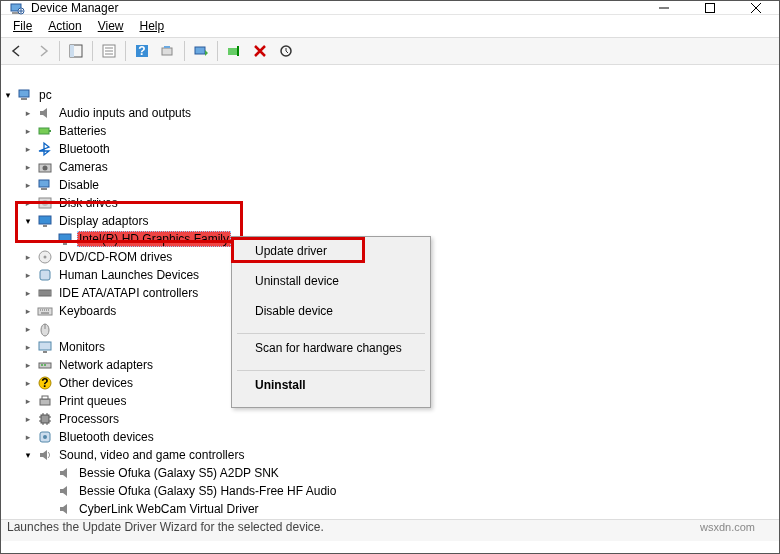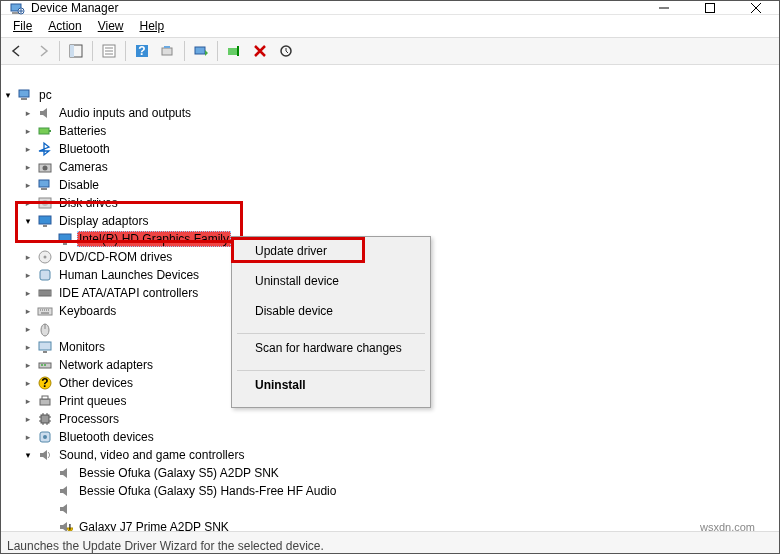--- a/index.html
+++ b/index.html
@@ -14,21 +14,21 @@
 .tb-btn { width: 24px; height: 24px; display: flex; align-items: center; justify-content: center; cursor: default; }
 .tb-sep { width: 1px; height: 20px; background: #ccc; margin: 0 2px; }
 .tree { position: absolute; top: 81px; left: 0; right: 0; bottom: 22px; overflow-y: scroll; padding: 4px 0; }
 .tree-row { display: flex; align-items: center; height: 18px; cursor: default; white-space: nowrap; }
 .tree-row.selected .label { background: #ef4444; border: 1px dotted #99d1ff; padding: 0 1px; }
 .chevron { width: 14px; display: flex; justify-content: center; align-items: center; font-size: 9px; color: #666; }
 .chevron.open { color: #000; }
 .indent { display: inline-block; }
 .node-icon { width: 16px; height: 16px; margin: 0 4px 0 2px; display: flex; align-items: center; justify-content: center; font-size: 12px; }
 .label { padding: 0 2px; }
-.statusbar { position: absolute; bottom: 0; left: 0; right: 0; height: 22px; border-top: 1px solid #ddd; display: flex; align-items: flex-end; padding: 0 6px; font-size: 11px; color: #444; background: #f6f6f6; }
+.statusbar { position: absolute; bottom: 12px; left: 0; right: 0; height: 22px; border-top: 1px solid #ddd; display: flex; align-items: flex-start; padding: 0 6px; font-size: 11px; color: #444; background: #f6f6f6; }
 .highlight-box { position: absolute; border: 3px solid #d40000; pointer-events: none; }
 .context-menu { position: absolute; background: #f0f0f0; border: 1px solid #a0a0a0; box-shadow: 2px 2px 4px rgba(0,0,0,0.2); padding: 3px; min-width: 200px; z-index: 10; }
 .cm-item { padding: 4px 20px 12px 20px; cursor: default; }
 .cm-item.bold { font-weight: 600; }
 .cm-sep { height: 1px; background: #d0d0d0; margin: 3px 2px; }
 .watermark { position: absolute; right: 24px; bottom: 20px; font-size: 11px; color: #888; z-index: 30; }
 svg { display: block; }
 </style>
 </head>
 <body>
@@ -381,20 +381,21 @@
       <span class="label">Bessie Ofuka (Galaxy S5) Hands-Free HF Audio</span>
     </div>
     <div class="tree-row">
       <span class="indent" style="width:40px"></span>
       <span class="chevron"></span>
       <span class="node-icon">
         <svg width="16" height="16">
           <path d="M3 6v4h3l4 3V3L6 6z" fill="#888"></path>
         </svg>
       </span>
+      <span class="label">CyberLink WebCam Virtual Driver</span>
     </div>
     <div class="tree-row">
       <span class="indent" style="width:40px"></span>
       <span class="chevron"></span>
       <span class="node-icon">
         <svg width="16" height="16">
           <path d="M3 6v4h3l4 3V3L6 6z" fill="#888"></path>
           <polygon points="10,9 16,9 13,15" fill="#fc0" stroke="#a80"></polygon>
           <text x="13" y="14" font-size="6" text-anchor="middle">!</text>
         </svg>

